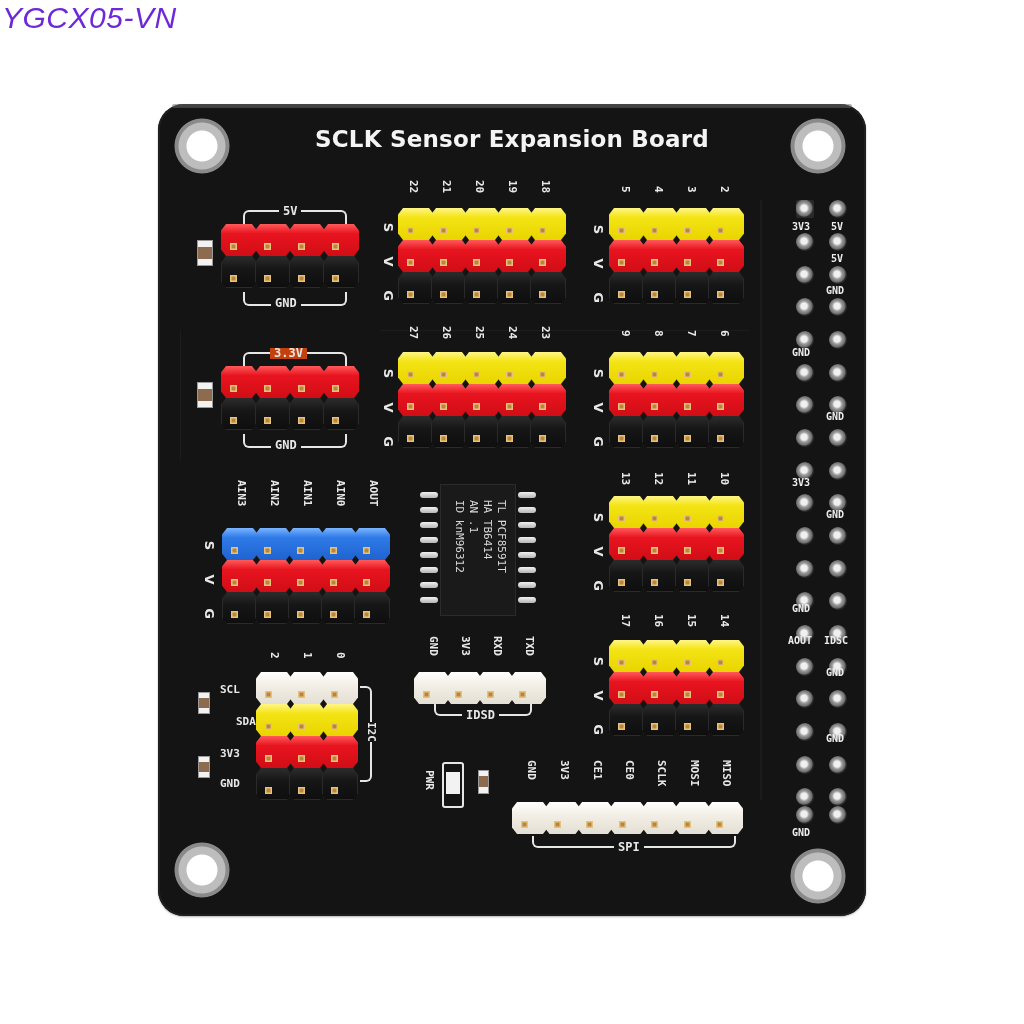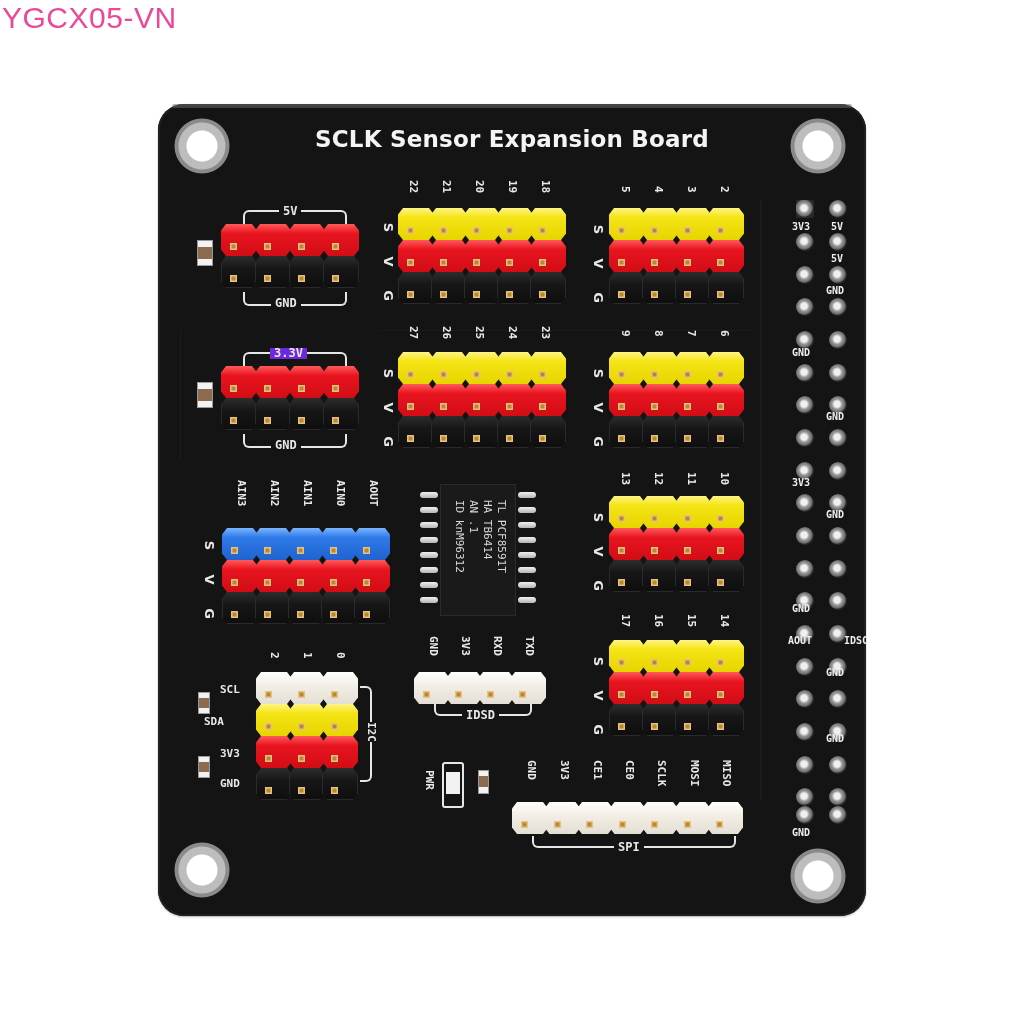--- a/index.html
+++ b/index.html
@@ -1,17 +1,17 @@
 <!DOCTYPE html>
 <html><head>
 <meta charset="utf-8">
 <style>
   html, body { margin:0; padding:0; }
   body { width:1024px; height:1024px; background:#ffffff; position:relative; overflow:hidden; font-family:"DejaVu Sans", sans-serif; }
-  .watermark { position:absolute; left:2px; top:0px; font-family:"Liberation Sans", sans-serif; font-size:30px; color:#ec4899; letter-spacing:0.5px; line-height:36px; }
+  .watermark { position:absolute; left:2px; top:0px; font-family:"Liberation Sans", sans-serif; font-size:30px; color:#6d28d9; letter-spacing:0.5px; line-height:36px;font-style:italic; }
   .board { position:absolute; left:158px; top:104px; width:708px; height:812px; background:#141414; border-radius:26px; box-shadow: inset 0 0 0 2px #1f1f1f, 0 1px 2px rgba(0,0,0,0.3); }
   .board-edge { position:absolute; left:172px; top:104px; width:680px; height:4px; background:#6b6b6b; border-radius:2px; opacity:0.5; }
   .trace { position:absolute; background:#1c1c1c; }
   .hole { position:absolute; width:56px; height:56px; border-radius:50%; background:radial-gradient(circle, #ffffff 0 15px, #bdbdbd 16px 23px, #8a8a8a 24px 27px, #141414 28px); }
   .title { position:absolute; left:158px; top:126px; width:708px; text-align:center; color:#f4f4f4; font-family:"DejaVu Sans", sans-serif; font-weight:bold; font-size:23px; letter-spacing:0.2px; }
   .silk { position:absolute; color:#e8e8e8; font-family:"DejaVu Sans Mono", monospace; font-weight:bold; font-size:11px; line-height:11px; }
   .vlabel { position:absolute; color:#e8e8e8; font-family:"DejaVu Sans Mono", monospace; font-weight:bold; font-size:11px; transform:rotate(90deg); transform-origin:left top; white-space:nowrap; }
   .rowlab { position:absolute; color:#e8e8e8; font-family:"DejaVu Sans", sans-serif; font-weight:bold; font-size:13px; transform:rotate(90deg); transform-origin:center; width:14px; text-align:center; }
   .header { position:absolute; display:grid; gap:0; }
   .pin { width:36px; height:32px; position:relative; clip-path:polygon(14% 0,86% 0,100% 20%,100% 80%,86% 100%,14% 100%,0 80%,0 20%); }
@@ -60,21 +60,21 @@
   <div class="pin k"></div>
     <div class="pin k"></div>
     <div class="pin k"></div>
     <div class="pin k"></div>
 </div>
 <div class="bracket" style="left:243px;top:292px;width:100px;height:12px;border-top:none;border-radius:0 0 6px 6px;"></div>
 <div class="silk" style="left:271px;top:298px;background:#141414;padding:0 4px;font-size:12px;">GND</div>
 <div class="smd" style="left:197px;top:240px;"></div>
 
 <div class="bracket" style="left:243px;top:352px;width:100px;height:12px;border-bottom:none;border-radius:6px 6px 0 0;"></div>
-<div class="silk" style="left:270px;top:348px;background:#6d28d9;padding:0 4px;font-size:12px;">3.3V</div>
+<div class="silk" style="left:270px;top:348px;background:#c2410c;padding:0 4px;font-size:12px;">3.3V</div>
 <div class="header" style="left:221px;top:366px;grid-template-columns:repeat(4,34px);">
   <div class="pin r"></div>
     <div class="pin r"></div>
     <div class="pin r"></div>
     <div class="pin r"></div>
   <div class="pin k"></div>
     <div class="pin k"></div>
     <div class="pin k"></div>
     <div class="pin k"></div>
 </div>
@@ -284,21 +284,21 @@
   <div class="chip-text" style="left:494px;top:500px;">HA  TB6414</div>
   <div class="chip-text" style="left:480px;top:500px;">AN    .1</div>
   <div class="chip-text" style="left:466px;top:500px;">ID knM96312</div>
 </div>
 
 <div>
   <div class="vlabel" style="left:281px;top:652px;">2</div>
   <div class="vlabel" style="left:314px;top:652px;">1</div>
   <div class="vlabel" style="left:347px;top:652px;">0</div>
   <div class="silk" style="left:220px;top:684px;">SCL</div>
-  <div class="silk" style="left:204px;top:716px;">SDA</div>
+  <div class="silk" style="left:236px;top:716px;">SDA</div>
   <div class="silk" style="left:220px;top:748px;">3V3</div>
   <div class="silk" style="left:220px;top:778px;">GND</div>
   <div class="header" style="left:256px;top:672px;grid-template-columns:repeat(3,33px);">
     <div class="pin w"></div>
       <div class="pin w"></div>
       <div class="pin w"></div>
     <div class="pin y"></div>
       <div class="pin y"></div>
       <div class="pin y"></div>
     <div class="pin r"></div>
@@ -403,16 +403,16 @@
   <div class="gpio-lab" style="left:792px;top:478px;">3V3</div>
   <div class="gpio-lab" style="left:792px;top:604px;">GND</div>
   <div class="gpio-lab" style="left:788px;top:636px;">AOUT</div>
   <div class="gpio-lab" style="left:792px;top:828px;">GND</div>
 
   <div class="gpio-lab" style="left:831px;top:222px;">5V</div>
   <div class="gpio-lab" style="left:831px;top:254px;">5V</div>
   <div class="gpio-lab" style="left:826px;top:286px;">GND</div>
   <div class="gpio-lab" style="left:826px;top:412px;">GND</div>
   <div class="gpio-lab" style="left:826px;top:510px;">GND</div>
-  <div class="gpio-lab" style="left:844px;top:636px;text-align:center;">IDSC</div>
+  <div class="gpio-lab" style="left:824px;top:636px;text-align:center;">IDSC</div>
   <div class="gpio-lab" style="left:826px;top:668px;">GND</div>
   <div class="gpio-lab" style="left:826px;top:734px;">GND</div>
 </div>
 
 </body></html>

